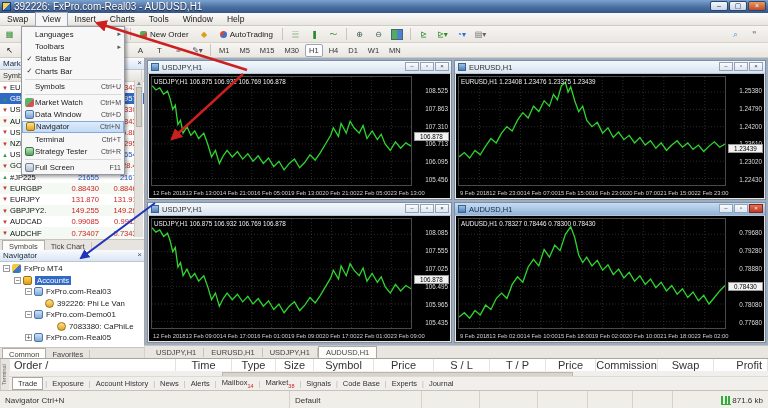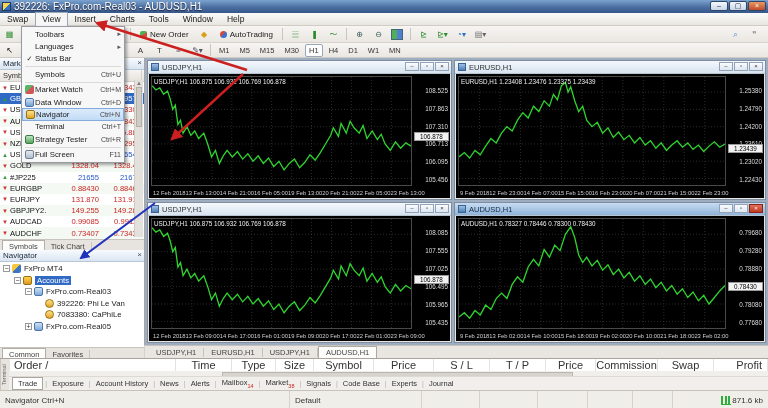--- a/index.html
+++ b/index.html
@@ -343,21 +343,26 @@
           <div class="ntr" style="padding-left: 25px;">
             <span class="exp">−</span>
             <span class="nic server"></span>
             <span class="nlabel">FxPro.com-Real03</span>
           </div>
           <div class="ntr" style="padding-left: 36px;">
             <span style="width: 9px; flex: 0 0 auto;"></span>
             <span class="nic account"></span>
             <span class="nlabel">392226: Phi Le Van</span>
           </div>
-          <div class="ntr" style="padding-left: 36px;">
+          <div class="ntr" style="padding-left: 25px;">
+            <span class="exp">−</span>
+            <span class="nic server"></span>
+            <span class="nlabel">FxPro.com-Demo01</span>
+          </div>
+          <div class="ntr" style="padding-left: 48px;">
             <span style="width: 9px; flex: 0 0 auto;"></span>
             <span class="nic account"></span>
             <span class="nlabel">7083380: CaPhiLe</span>
           </div>
           <div class="ntr" style="padding-left: 25px;">
             <span class="exp">+</span>
             <span class="nic server"></span>
             <span class="nlabel">FxPro.com-Real05</span>
           </div>
         </div>
@@ -656,31 +661,35 @@
     <div class="sbcell" style="width:40px;"></div>
     <div class="sbcell sb-kb" style="width:95px;border-right:0;">
       <span class="bars"></span>
       <span>871.6 kb</span>
     </div>
   </div>
 
   <div class="dropdown" id="viewmenu">
       <div class="dd-item">
         <span class="ddic"></span>
+        <span class="ddlabel">Languages</span>
+        <span class="ddsub">▸</span>
+      </div>
+      <div class="dd-item">
+        <span class="ddic"></span>
         <span class="ddlabel">Toolbars</span>
         <span class="ddsub">▸</span>
       </div>
       <div class="dd-item">
-        <span class="ddic"></span>
-        <span class="ddlabel">Languages</span>
-        <span class="ddsub">▸</span>
-      </div>
-      <div class="dd-item">
         <span class="ddic">✓</span>
         <span class="ddlabel">Status Bar</span>
+      </div>
+      <div class="dd-item">
+        <span class="ddic">✓</span>
+        <span class="ddlabel">Charts Bar</span>
       </div>
       <div class="dd-sep"></div>
       <div class="dd-item">
         <span class="ddic"></span>
         <span class="ddlabel">Symbols</span>
         <span class="ddshort">Ctrl+U</span>
       </div>
       <div class="dd-sep"></div>
       <div class="dd-item">
         <span class="ddic">

